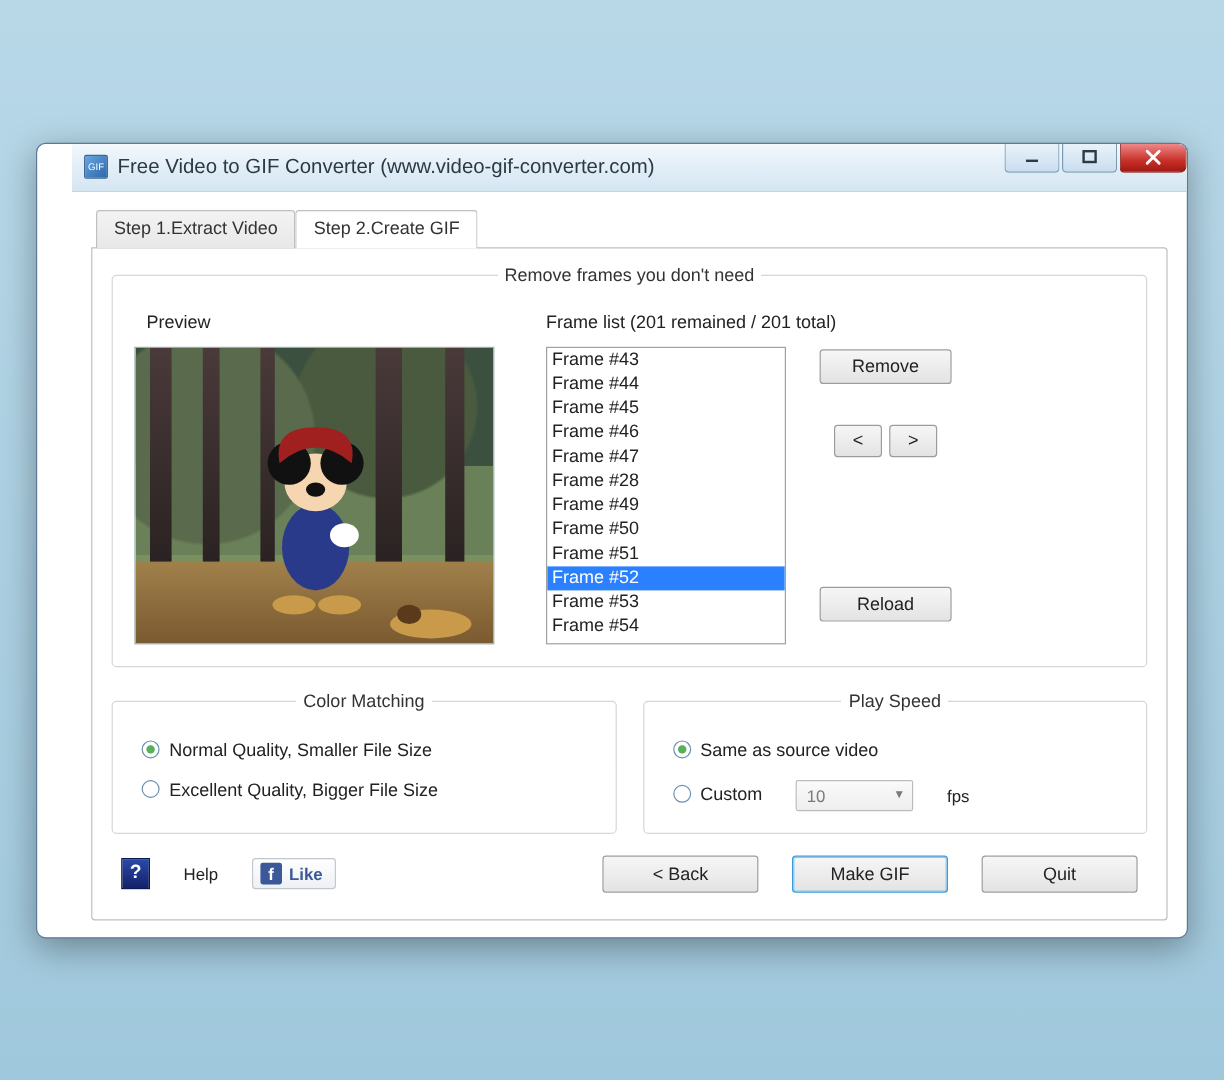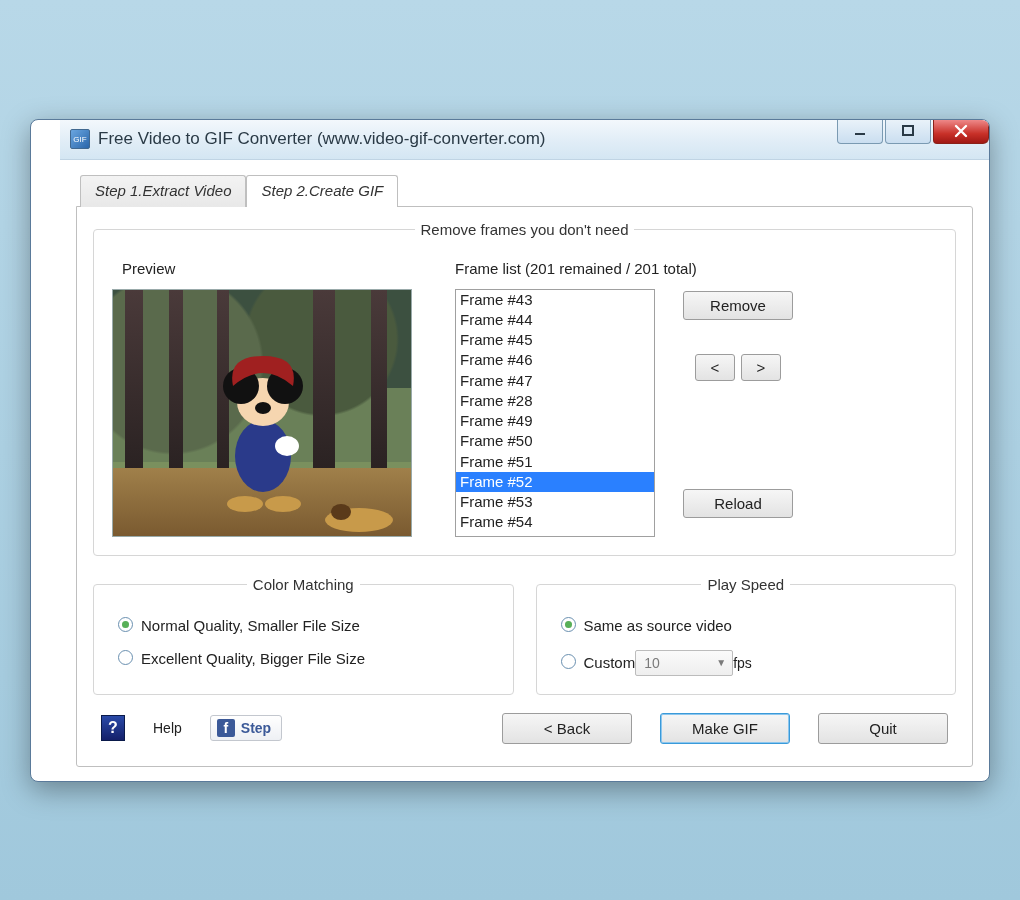--- a/index.html
+++ b/index.html
@@ -82,21 +82,20 @@
     padding: 6px 14px 7px 14px;
     font-size: 15px;
     border: 1px solid #bfbfbf;
     border-bottom: none;
     background: linear-gradient(to bottom,#f3f3f3,#e8e8e8);
     margin-right: 0;
     position: relative;
     top: 1px;
     border-radius: 3px 3px 0 0;
     color:#333;
-    font-style:italic;
   }
   .tab.active {
     background: #fff;
     border-color:#bfbfbf;
     z-index: 2;
     top: 1px;
     padding-bottom: 8px;
   }
   .tab-panel {
     border: 1px solid #bfbfbf;
@@ -178,21 +177,21 @@
     width:15px; height:15px; border-radius:50%;
     border:1px solid #6a90b0;
     background:radial-gradient(circle,#fff 0 100%);
     display:inline-flex; align-items:center; justify-content:center;
   }
   .radio.checked::after {
     content:""; width:7px; height:7px; border-radius:50%;
     background: radial-gradient(circle,#58b058 0 60%,#2a802a 100%);
   }
 
-  .speed-custom { display:flex; align-items:center; gap:0; margin-left:6px; }
+  .speed-custom { display:flex; align-items:center; gap:28px; margin-left:6px; }
   .combo {
     width: 98px; height: 26px;
     border:1px solid #bcbcbc;
     background:linear-gradient(to bottom,#fafafa,#eee);
     display:flex; align-items:center; justify-content:space-between;
     padding: 0 6px 0 8px;
     color:#7a7a7a;
     border-radius:2px;
   }
   .combo .tri { font-size:10px; color:#7a7a7a; }
@@ -358,21 +357,21 @@
           </div>
         </fieldset>
 
       </div>
 
       <div class="footer">
         <div class="help-icon">?</div>
         <span>Help</span>
         <div class="fb-like">
           <span class="fb-badge">f</span>
-          <span>Step</span>
+          <span>Like</span>
         </div>
         <div class="spacer"></div>
         <div class="btn">&lt; Back</div>
         <div class="btn primary">Make GIF</div>
         <div class="btn">Quit</div>
       </div>
 
     </div>
   </div>
 </div>

